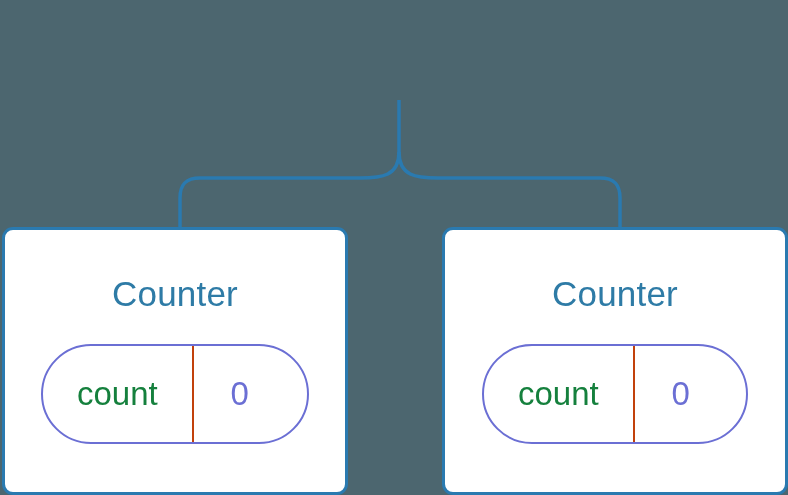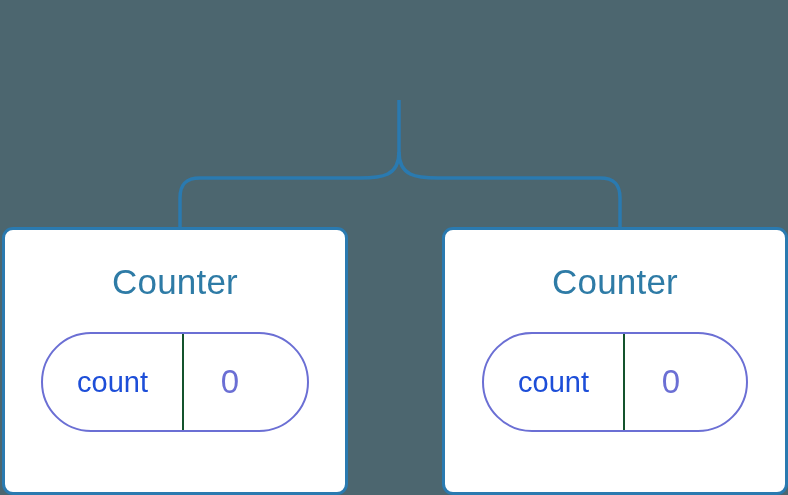--- a/index.html
+++ b/index.html
@@ -52,21 +52,21 @@
     font-size: 34px;
     line-height: 1;
     letter-spacing: 0.3px;
   }
 
   
   .component-card {
     display: flex;
     flex-direction: column;
     align-items: center;
-    padding-top: 34px;
+    padding-top: 46px;
   }
   #node-counter-left {
     left: 2px;
     top: 227px;
     width: 346px;
     height: 268px;
   }
   #node-counter-right {
     left: 442px;
     top: 227px;
@@ -88,24 +88,24 @@
     border-radius: 52px;
     box-sizing: border-box;
     display: flex;
     align-items: stretch;
     background: #ffffff;
   }
   .state-key {
     display: flex;
     align-items: center;
     justify-content: center;
-    color: #1d4ed8;
-    font-size: 29px;
+    color: #15803d;
+    font-size: 33px;
     padding: 0 34px;
-    border-right: 2px solid #14532d;
+    border-right: 2px solid #c2410c;
     box-sizing: border-box;
   }
   .state-value {
     display: flex;
     align-items: center;
     justify-content: center;
     color: #6b6fd4;
     font-size: 33px;
     width: 92px;
     box-sizing: border-box;

